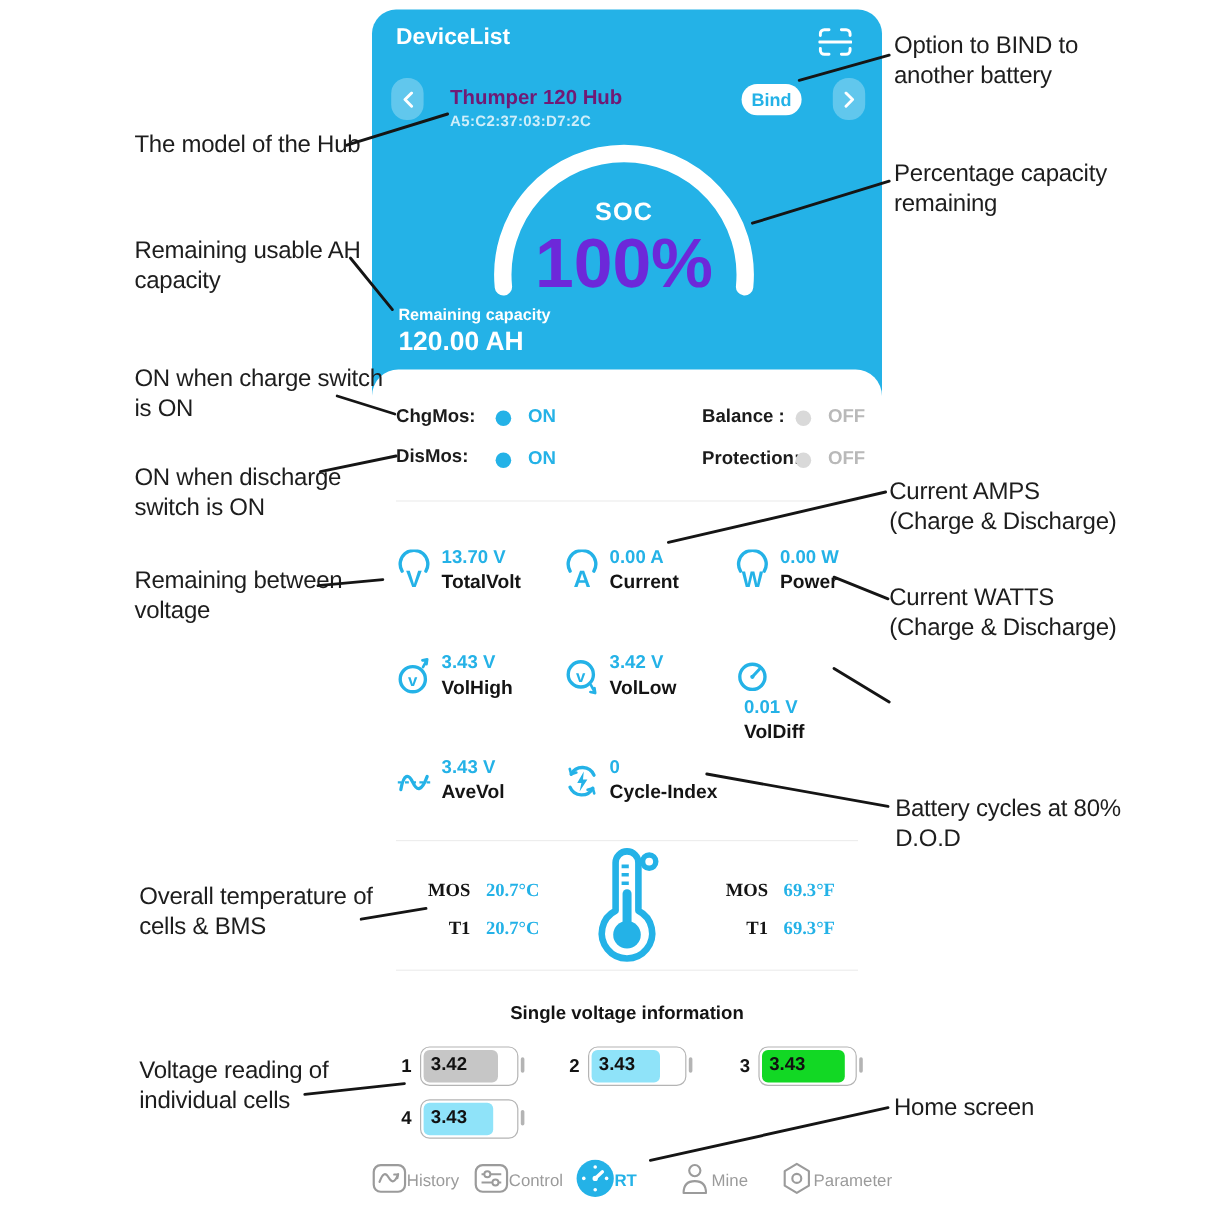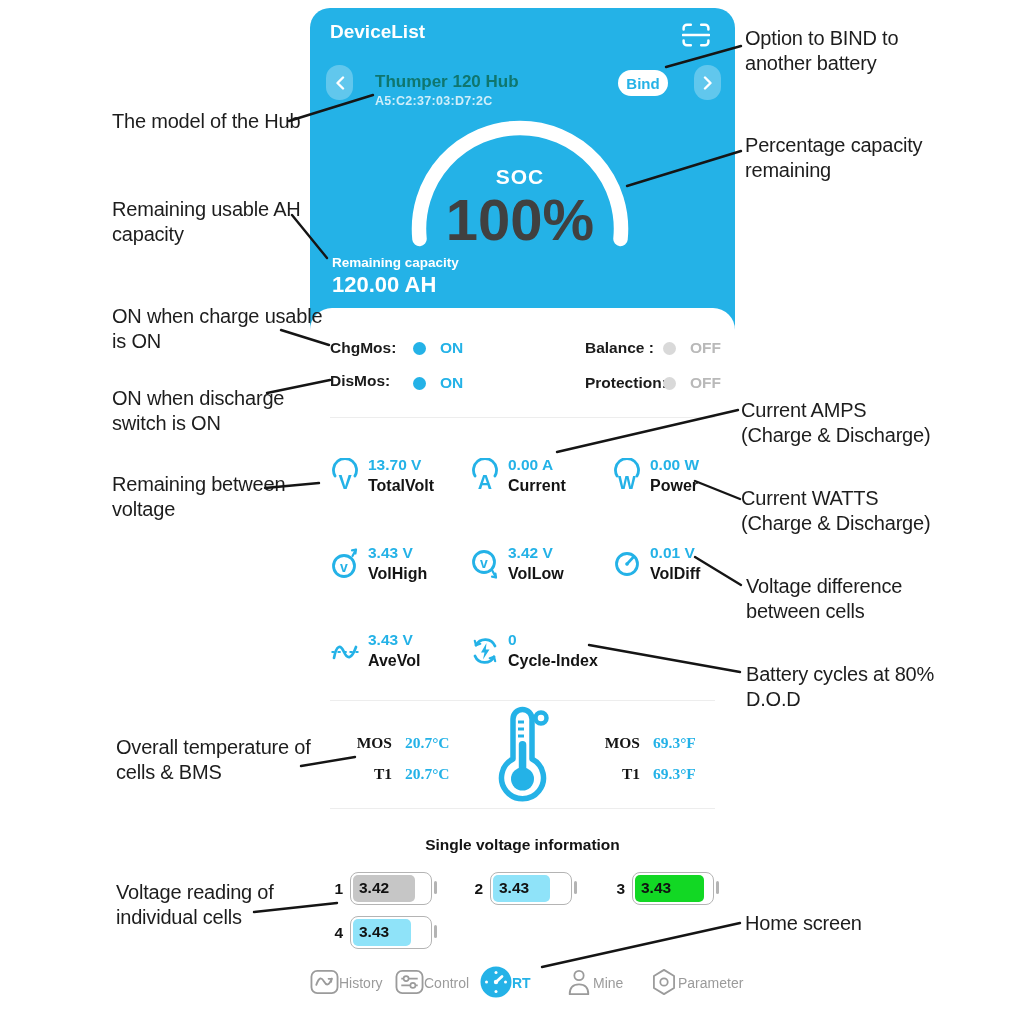--- a/index.html
+++ b/index.html
@@ -10,29 +10,29 @@
   .header-bg{position:absolute;left:0;top:0;width:425px;height:330px;background:var(--accent);
              border-radius:20px 20px 0 0;}
   .card{position:absolute;left:0;top:300px;width:425px;height:716px;background:#ffffff;
         border-radius:22px 22px 0 0;}
   .app-title{position:absolute;left:20px;top:13px;color:#fff;font-size:19px;font-weight:700;}
   .scan-btn{position:absolute;left:372px;top:15px;width:28px;height:26px;cursor:pointer;}
   .chev-btn{position:absolute;width:27px;height:35px;background:rgba(255,255,255,0.28);
             border-radius:13px;display:flex;align-items:center;justify-content:center;cursor:pointer;}
   .chev-left{left:16px;top:57px;}
   .chev-right{left:384px;top:57px;}
-  .dev-name{position:absolute;left:65px;top:64px;color:#0f766e;font-size:17px;font-weight:700;}
+  .dev-name{position:absolute;left:65px;top:64px;color:#701a75;font-size:17px;font-weight:700;}
   .dev-mac{position:absolute;left:65px;top:86px;color:rgba(255,255,255,0.78);font-size:12.5px;font-weight:600;letter-spacing:.3px;}
   .bind-btn{position:absolute;left:308px;top:62px;width:50px;height:26px;background:#fff;border:none;
             border-radius:13px;color:var(--accent);font-size:15px;font-weight:700;
             font-family:"Liberation Sans",sans-serif;cursor:pointer;}
   .soc-arc{position:absolute;left:0;top:0;}
   .soc-label{position:absolute;left:0;top:157px;width:420px;text-align:center;color:#fff;
              font-size:21px;font-weight:600;letter-spacing:1px;}
-  .soc-value{position:absolute;left:0;top:178px;width:420px;text-align:center;color:#404040;
+  .soc-value{position:absolute;left:0;top:178px;width:420px;text-align:center;color:#6d28d9;
              font-size:58px;font-weight:700;}
   .rem-cap-label{position:absolute;left:22px;top:247px;color:#fff;font-size:13.5px;font-weight:600;}
   .rem-cap-value{position:absolute;left:22px;top:264px;color:#fff;font-size:22px;font-weight:700;}
   
   .sw-row{position:absolute;display:flex;align-items:center;}
   .sw-label{font-size:15.5px;font-weight:700;color:#1b1b1b;}
   .sw-state{display:flex;align-items:center;position:absolute;gap:11px;}
   .dot{width:13px;height:13px;border-radius:50%;margin-right:3px;}
   .dot.on{background:var(--accent);} .dot.off{background:#d9d9d9;}
   .st-text{font-size:15.5px;font-weight:700;}
@@ -193,21 +193,21 @@
       <svg class="micon" width="30" height="34" viewBox="0 0 30 34">
         <circle cx="14" cy="16" r="10.5" fill="none" stroke="#24b2e7" stroke-width="2.8"></circle>
         <text x="14" y="22" text-anchor="middle" font-size="14" font-weight="700" fill="#24b2e7" font-family="Liberation Sans, sans-serif">v</text>
         <path d="M22.5 25 L26 31.5 M26 31.5 l-4 -0.8 M26 31.5 l-0.6 -4" fill="none" stroke="#24b2e7" stroke-width="2.2" stroke-linecap="round"></path>
       </svg>
       <div class="mtext">
         <div class="m-value">3.42 V</div>
         <div class="m-label">VolLow</div>
       </div>
     </div>
-    <div class="metric" style="left:302px;top:535px;">
+    <div class="metric" style="left:302px;top:535px;flex-direction:column;">
       <svg class="micon" width="30" height="34" viewBox="0 0 30 34">
         <circle cx="15" cy="18" r="10.5" fill="none" stroke="#24b2e7" stroke-width="2.8"></circle>
         <path d="M15 18 L21 11.5" stroke="#24b2e7" stroke-width="2.6" stroke-linecap="round"></path>
         <circle cx="15" cy="18" r="1.8" fill="#24b2e7"></circle>
       </svg>
       <div class="mtext">
         <div class="m-value">0.01 V</div>
         <div class="m-label">VolDiff</div>
       </div>
     </div>
@@ -348,41 +348,39 @@
           </svg>
         </div>
         <div class="nav-label">Parameter</div>
       </div>
     </div>
   </div>
 
   <div class="ann" style="left:112px;top:109px;text-align:right;">The model of the Hub</div>
   <div class="ann" style="left:112px;top:197px;">Remaining usable AH
 capacity</div>
-  <div class="ann" style="left:112px;top:304px;">ON when charge usable
+  <div class="ann" style="left:112px;top:304px;">ON when charge switch
 is ON</div>
   <div class="ann" style="left:112px;top:386px;">ON when discharge
 switch is ON</div>
   <div class="ann" style="left:112px;top:472px;">Remaining between
 voltage</div>
   <div class="ann" style="left:116px;top:735px;">Overall temperature of
 cells &amp; BMS</div>
   <div class="ann" style="left:116px;top:880px;">Voltage reading of
 individual cells</div>
 
   <div class="ann" style="left:745px;top:26px;">Option to BIND to
 another battery</div>
   <div class="ann" style="left:745px;top:133px;">Percentage capacity
 remaining</div>
   <div class="ann" style="left:741px;top:398px;">Current AMPS
 (Charge &amp; Discharge)</div>
   <div class="ann" style="left:741px;top:486px;">Current WATTS
 (Charge &amp; Discharge)</div>
-  <div class="ann" style="left:746px;top:574px;">Voltage difference
-between cells</div>
   <div class="ann" style="left:746px;top:662px;">Battery cycles at 80%
 D.O.D</div>
   <div class="ann" style="left:745px;top:911px;">Home screen</div>
 
   <svg class="leaders" width="1024" height="1024" viewBox="0 0 1024 1024">
     <g stroke="#151515" stroke-width="2.4" stroke-linecap="round">
       <line x1="289" y1="121" x2="373" y2="95"></line>
       <line x1="741" y1="46" x2="666" y2="67"></line>
       <line x1="627" y1="186" x2="741" y2="151"></line>
       <line x1="292" y1="215" x2="327" y2="258"></line>

